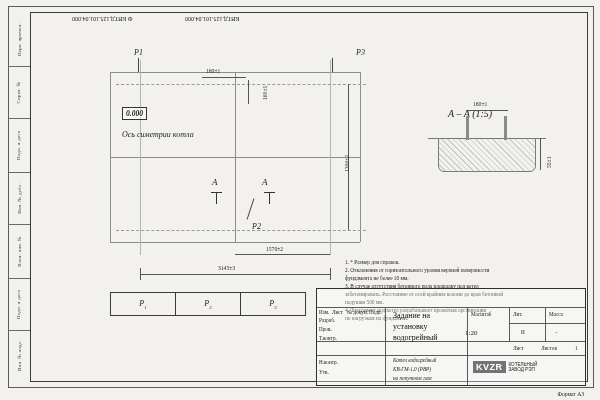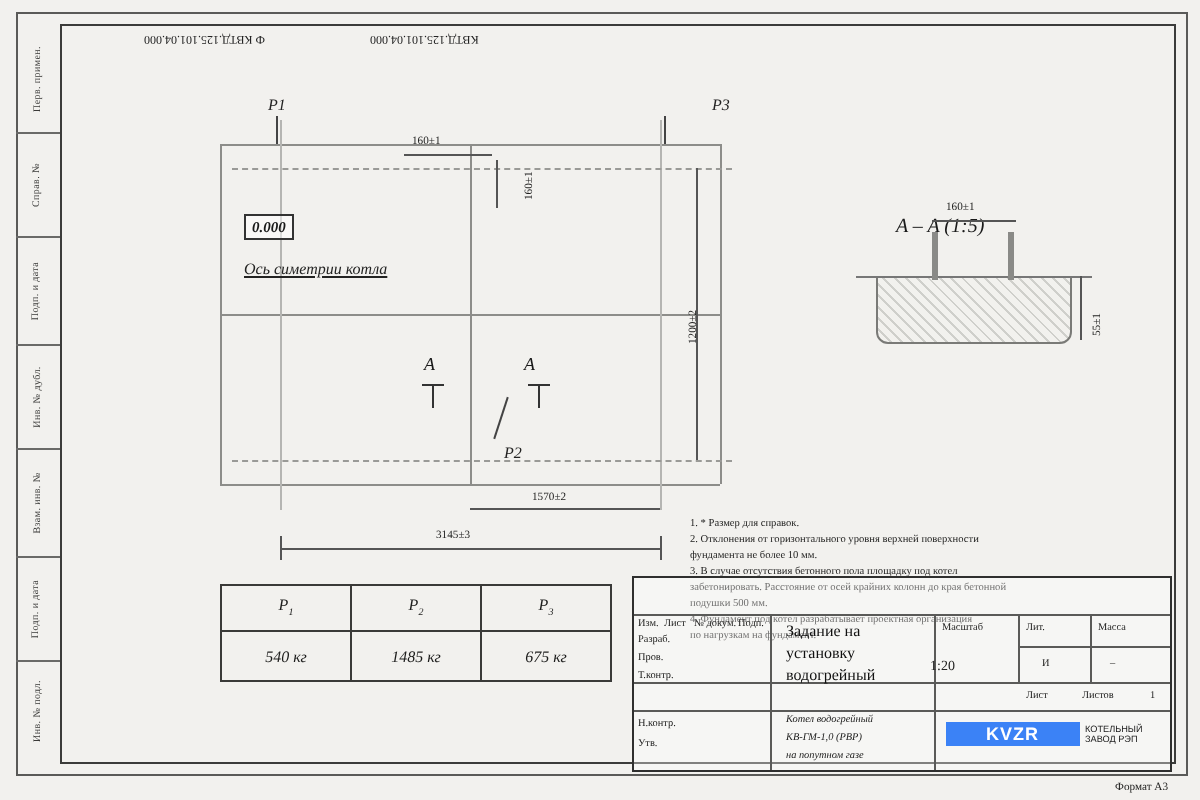--- a/index.html
+++ b/index.html
@@ -29,21 +29,21 @@
   .tb-txt{position:absolute;font-size:5.2px;color:#232322;white-space:nowrap;}
   .tb-big{position:absolute;font-size:11px;color:#111;letter-spacing:.3px;white-space:nowrap;}
   .tb-mid{position:absolute;font-size:8px;color:#111;white-space:nowrap;font-family:Liberation Serif, serif;}
 
   .notes{position:absolute;font-size:5.3px;color:#232322;line-height:8px;width:215px;}
 
   table.ptab{position:absolute;border-collapse:collapse;}
   table.ptab td{border:1px solid #3a3a38;font-size:8px;text-align:center;color:#1d1d1c;font-style:italic;}
 
   .logo{position:absolute;display:flex;align-items:center;gap:3px;}
-  .logo .mark{background:#3b82f6;color:#fff;font-size:9px;font-weight:bold;padding:1px 20px;letter-spacing:.5px;font-family:"Liberation Sans",sans-serif;}
+  .logo .mark{background:#737373;color:#fff;font-size:9px;font-weight:bold;padding:1px 3px;letter-spacing:.5px;font-family:"Liberation Sans",sans-serif;}
   .logo .lt{font-size:4.6px;color:#222;line-height:5px;font-family:"Liberation Sans",sans-serif;}
 
   .val-box{position:absolute;border:1px solid #333;font-size:7.5px;font-style:italic;padding:1px 3px;color:#1a1a1a;background:rgba(255,255,255,.5);}
   .sec{position:absolute;font-size:9px;font-style:italic;color:#1a1a1a;}
   .bolt{position:absolute;background:#8a8a87;}
   .hatch{position:absolute;background:
      repeating-linear-gradient(45deg,#cfcfcb 0 1px,rgba(0,0,0,0) 1px 4px);border:1px solid #7a7a77;}
   .topcode{position:absolute;font-size:6px;color:#222;white-space:nowrap;}
   .topcode.rot{transform:rotate(180deg);}
   .fmt{position:absolute;font-size:5.6px;color:#232322;}
@@ -101,21 +101,21 @@
 
     <div class="lbl it" style="left:104px;top:36px;font-size:8px;">Р1</div>
     <div class="thin" style="left:108px;top:46px;width:1px;height:14px;background:#444;"></div>
     <div class="lbl it" style="left:222px;top:210px;font-size:8px;">Р2</div>
     <div class="thin" style="left:220px;top:186px;width:1px;height:22px;background:#444;transform:rotate(18deg);"></div>
     <div class="lbl it" style="left:326px;top:36px;font-size:8px;">Р3</div>
     <div class="thin" style="left:302px;top:46px;width:1px;height:14px;background:#444;"></div>
 
     <div class="val-box" style="left:92px;top:95px;font-weight:bold;">0.000</div>
 
-    <div class="lbl it" style="left:92px;top:118px;font-size:8px;text-decoration:underline;">Ось симетрии котла</div>
+    <div class="lbl it" style="left:92px;top:118px;font-size:8px;">Ось симетрии котла</div>
 
     <div class="sec" style="left:182px;top:165px;">A</div>
     <div class="sec" style="left:232px;top:165px;">A</div>
     <div class="thin" style="left:186px;top:180px;width:1px;height:12px;background:#333;"></div>
     <div class="thin" style="left:181px;top:180px;width:11px;height:1px;background:#333;"></div>
     <div class="thin" style="left:239px;top:180px;width:1px;height:12px;background:#333;"></div>
     <div class="thin" style="left:234px;top:180px;width:11px;height:1px;background:#333;"></div>
 
     <div class="thin" style="left:172px;top:65px;width:44px;height:1px;background:#555;"></div>
     <div class="dimtxt" style="left:176px;top:56px;">160±1</div>
@@ -154,25 +154,20 @@
       <div>по нагрузкам на фундамент.</div>
     </div>
 
     <table class="ptab" style="left:80px;top:280px;">
       <tbody>
           <tr>
         <td style="width:62px;height:20px;"><span>Р</span><sub style="font-size:5px;">1</sub></td>
         <td style="width:62px;"><span>Р</span><sub style="font-size:5px;">2</sub></td>
         <td style="width:62px;"><span>Р</span><sub style="font-size:5px;">3</sub></td>
       </tr>
-      <tr>
-        <td style="height:22px;">540 кг</td>
-        <td>1485 кг</td>
-        <td>675 кг</td>
-      </tr>
     </tbody>
       </table>
 
   </div>
 
   <div class="titleblock">
 
     <div class="tb-line" style="left:0;top:18px;width:268px;height:1.2px;"></div>
     <div class="tb-line" style="left:0;top:52px;width:268px;height:1px;"></div>
     <div class="tb-line" style="left:0;top:66px;width:268px;height:1px;"></div>

